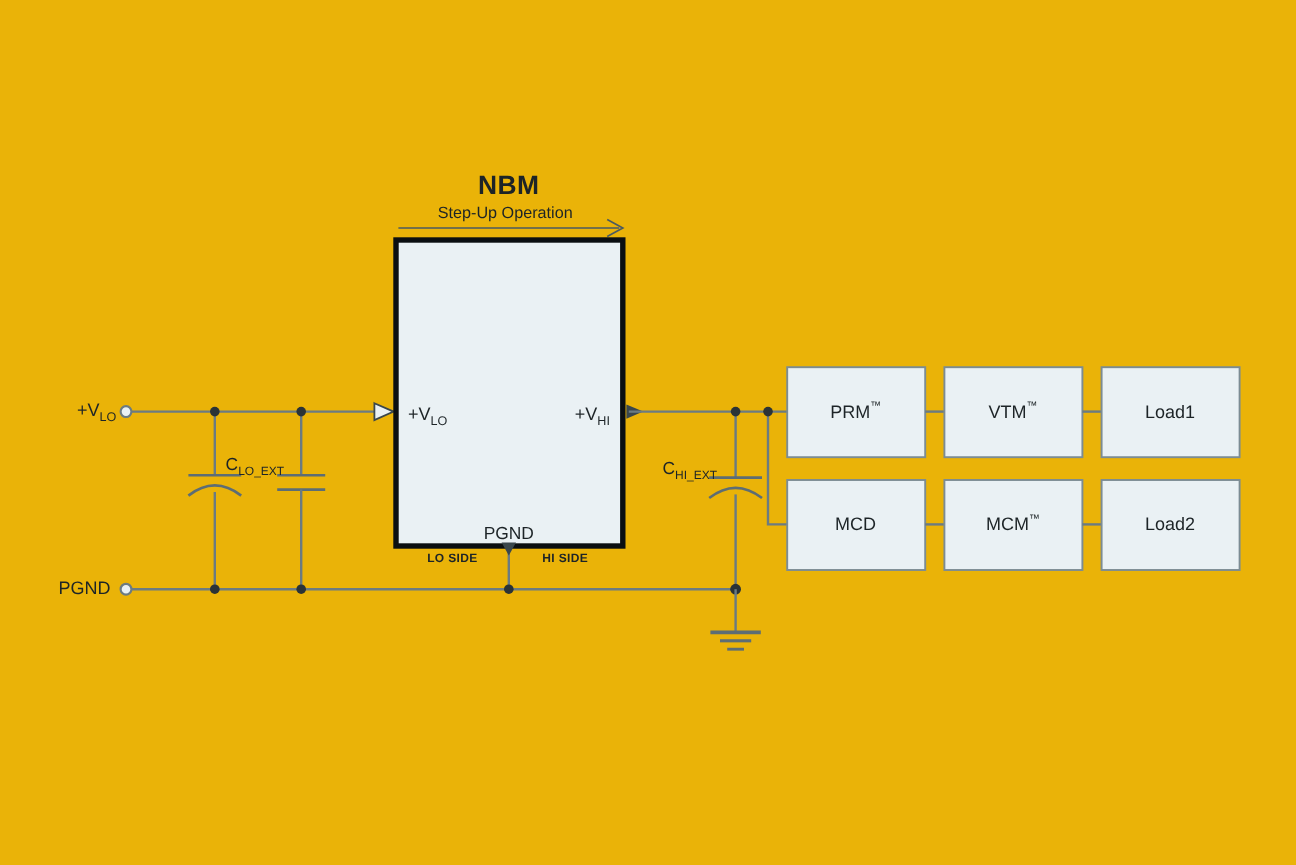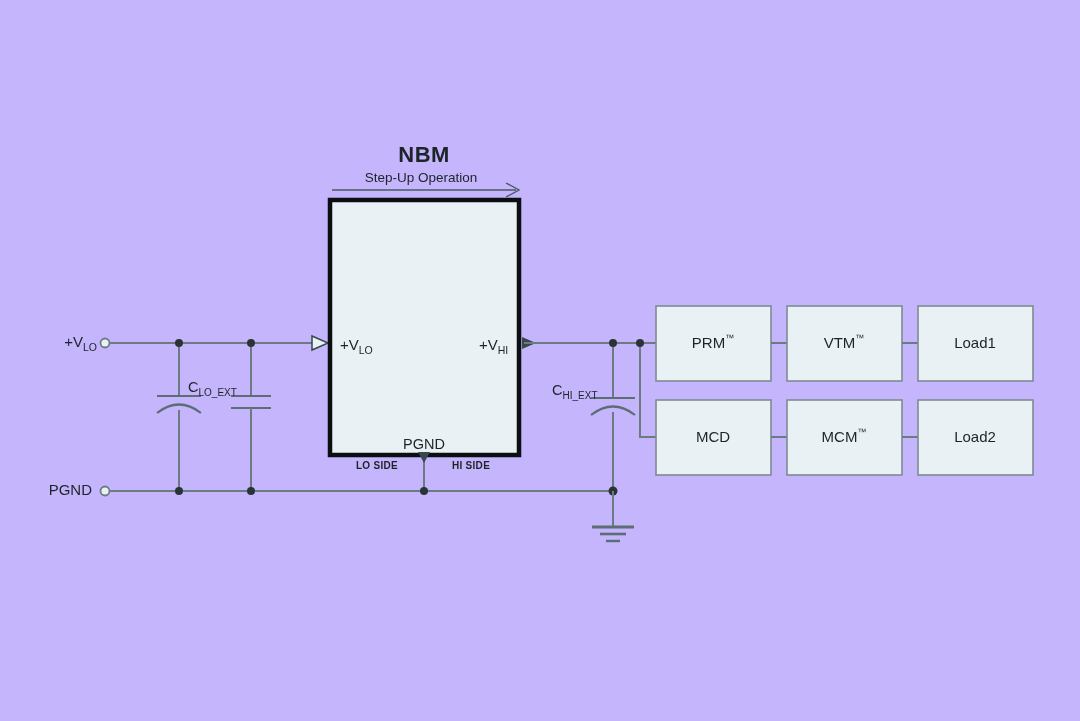--- a/index.html
+++ b/index.html
@@ -10,21 +10,21 @@
   body {
     width: 1080px;
     height: 721px;
     font-family: "Liberation Sans", sans-serif;
     overflow: hidden;
   }
   #canvas {
     position: relative;
     width: 1080px;
     height: 721px;
-    background: #c4b5fd;
+    background: #eab308;
   }
   svg#diagram {
     position: absolute;
     left: 0;
     top: 0;
     width: 1080px;
     height: 721px;
   }
   .wire {
     stroke: #6b7b82;

